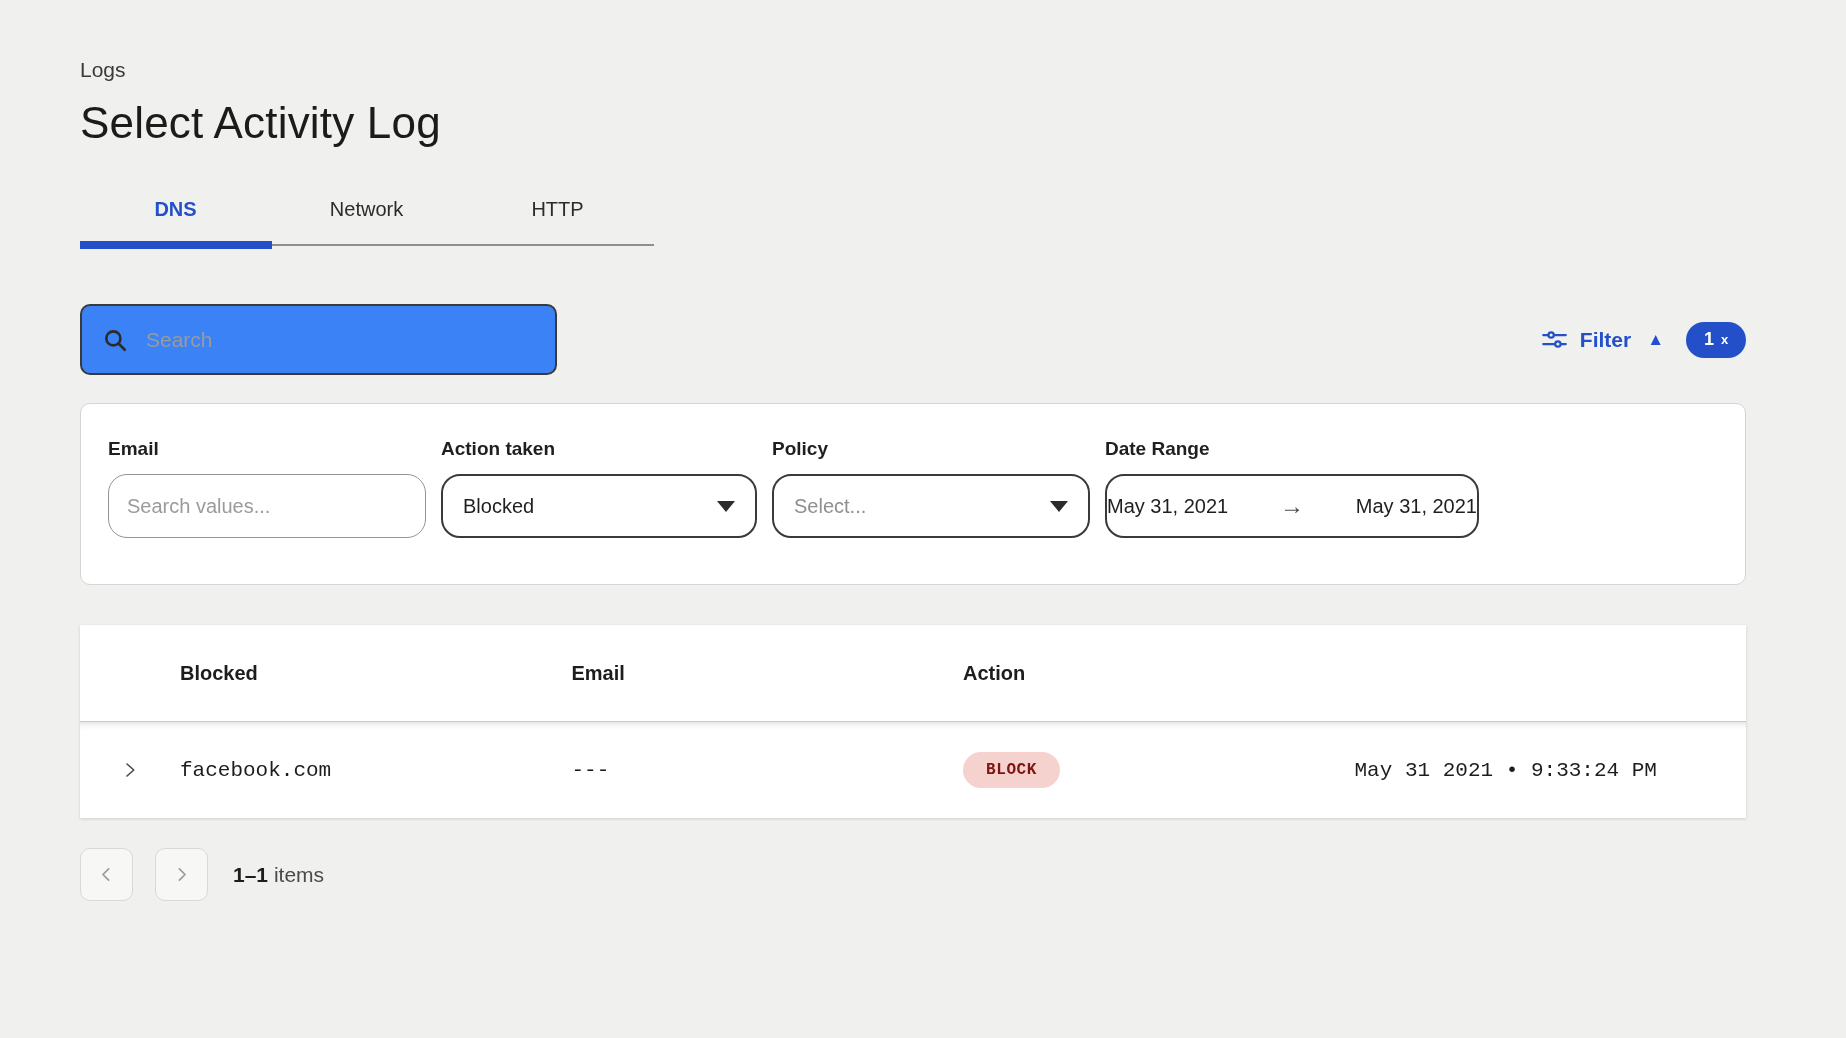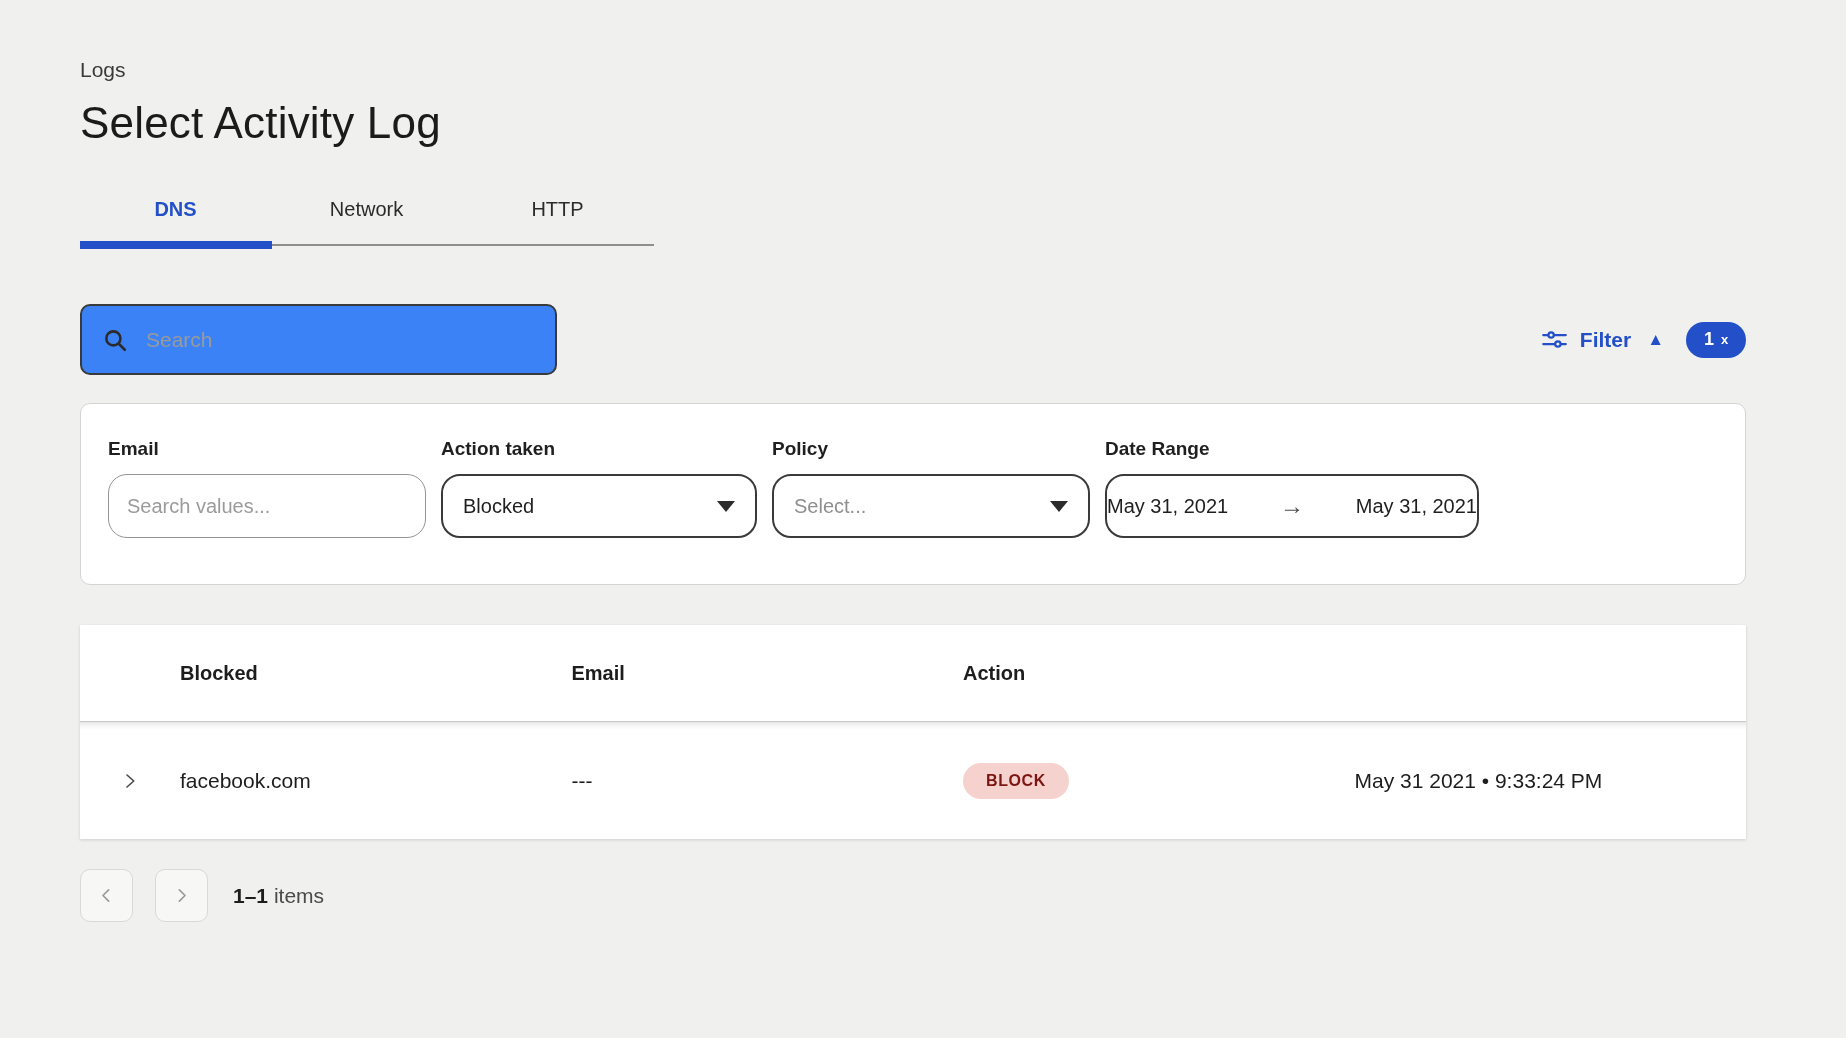--- a/index.html
+++ b/index.html
@@ -52,21 +52,21 @@
   .placeholder-text { color:#8f8f8f; }
   .value-text { color:#1f1f1f; }
   .caret-down { width:0; height:0; border-left:9px solid transparent; border-right:9px solid transparent; border-top:11px solid #2b2b2b; }
   .field-daterange .control { width:374px; border:2px solid #3a3a3a; justify-content:space-between; gap:16px; cursor:pointer; }
   .range-arrow { color:#4c4c4c; font-size:24px; }
 
   
   .table-card { margin-top:40px; background:#fff; box-shadow:0 1px 3px rgba(0,0,0,.14); }
   .t-grid { display:grid; grid-template-columns:100px 1fr 1fr 1fr 1fr; align-items:center; }
   .t-header { height:97px; border-bottom:1px solid #c9c9c9; font-size:20px; font-weight:bold; }
-  .t-row { height:117px; font-size:21px; box-shadow:inset 0 9px 9px -9px rgba(0,0,0,.20); cursor:pointer; }
+  .t-row { height:96px; font-size:21px; box-shadow:inset 0 9px 9px -9px rgba(0,0,0,.20); cursor:pointer;font-family:Liberation Mono, monospace; }
   .expander { justify-self:center; display:flex; align-items:center; cursor:pointer; }
   .badge-block { display:inline-block; padding:9px 23px; border-radius:999px; background:var(--badge-bg); color:var(--badge-text); font-size:16px; font-weight:bold; letter-spacing:.6px; }
 
   
   .pagination { margin-top:30px; display:flex; align-items:center;gap:8px; }
   .page-btn { width:53px; height:53px; border:1px solid #d9d9d9; border-radius:10px; background:#f7f7f6; display:flex; align-items:center; justify-content:center; cursor:pointer; }
   .page-btn + .page-btn { margin-left:14px; }
   .items-count { margin-left:17px; font-size:21px; color:#4a4a4a; }
   .items-count b { color:#1d1d1d; }
 </style>

